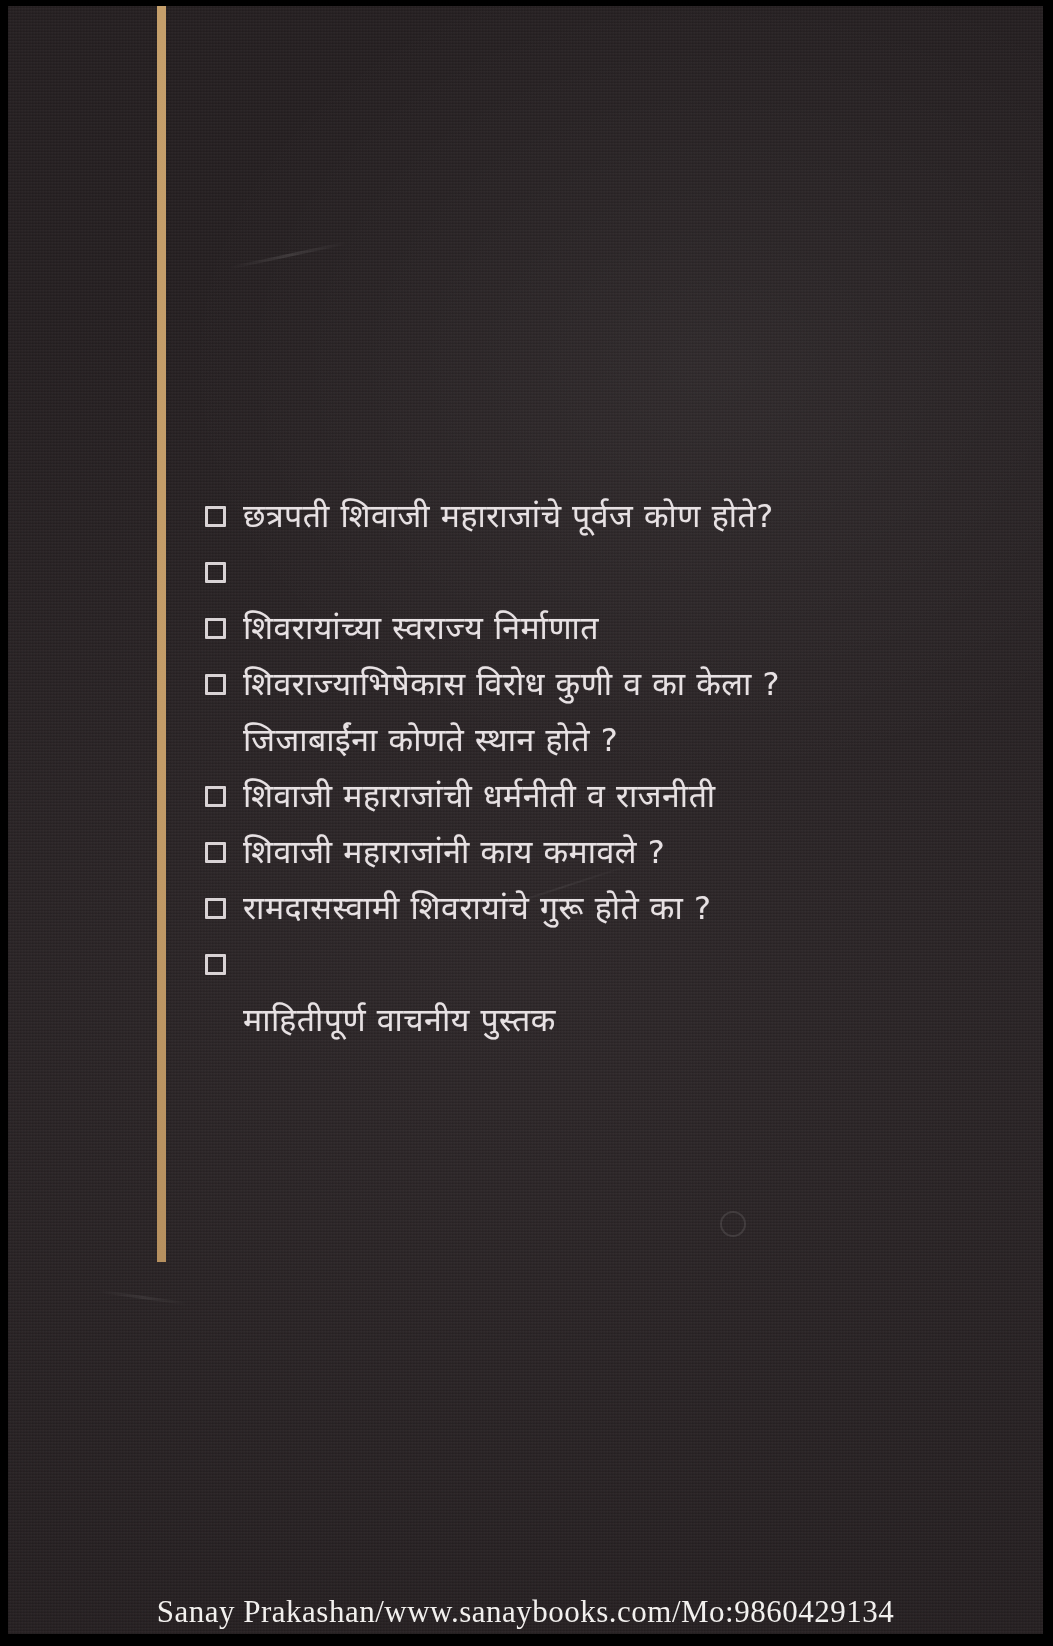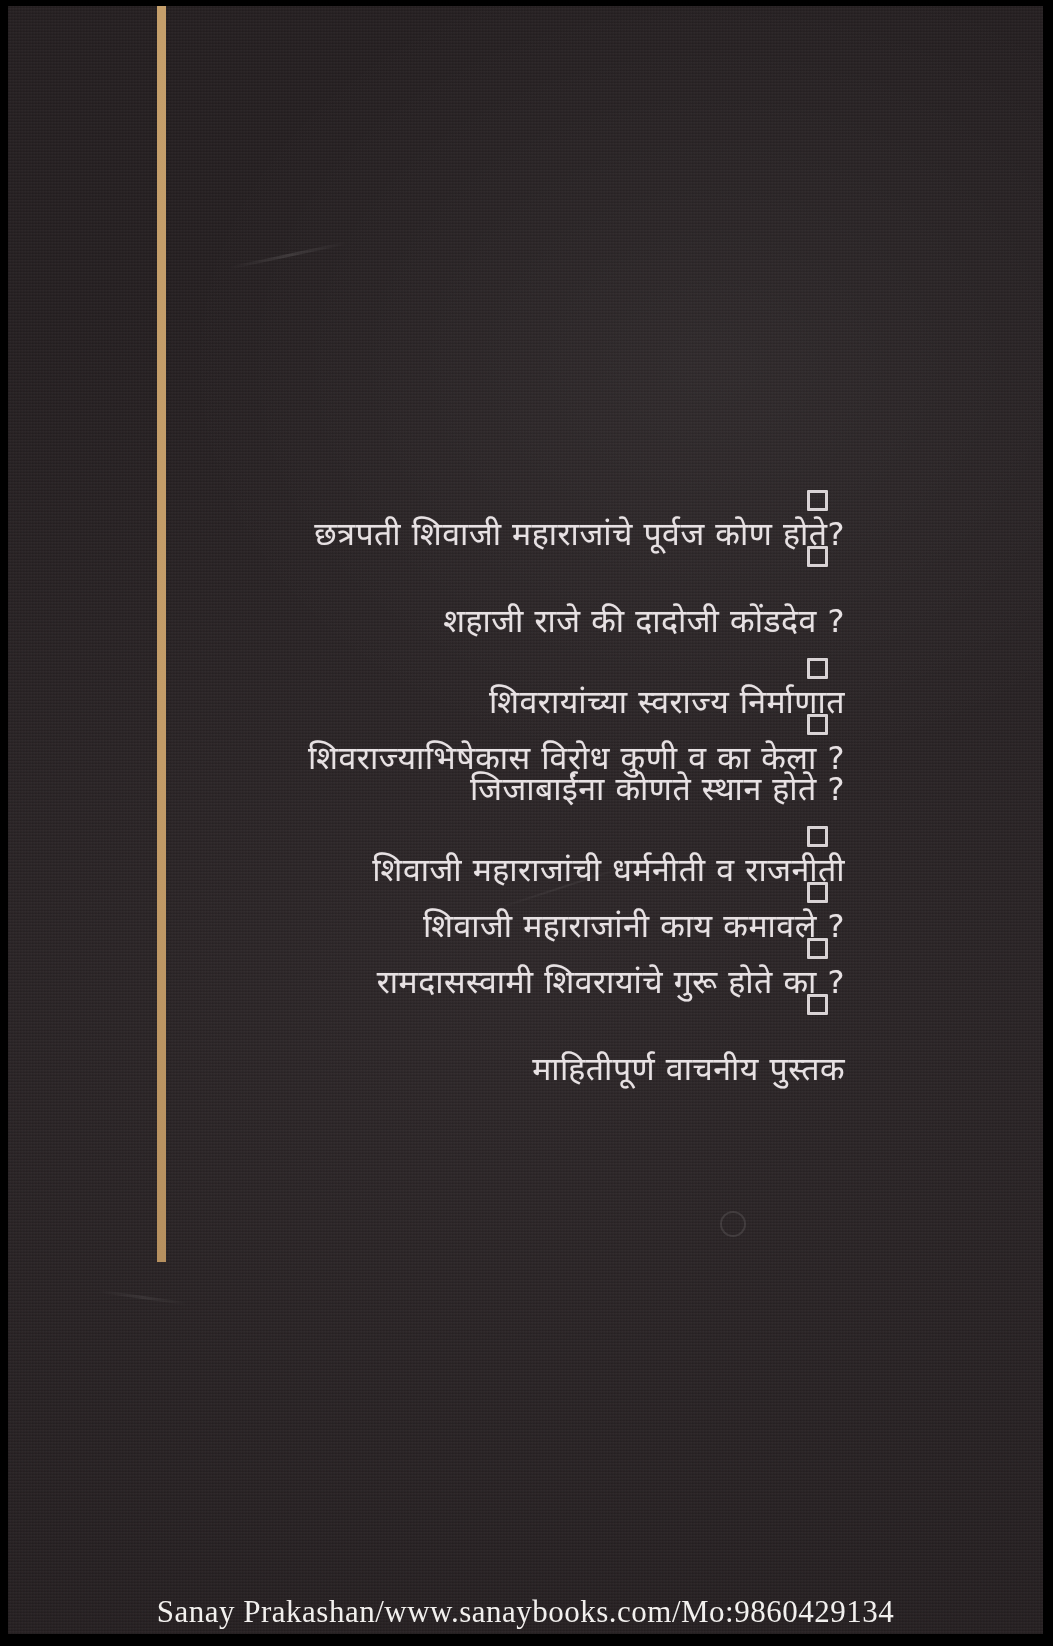--- a/index.html
+++ b/index.html
@@ -41,23 +41,22 @@
   }
   .qlist {
     position: absolute;
     left: 197px;
     top: 480px;
     width: 640px;
   }
   .row {
     height: 56px;
     display: flex;
-    align-items: flex-end;
+    align-items: center;
     white-space: nowrap;
-    flex-direction: column;
   }
   .sq {
     display: inline-block;
     width: 15px;
     height: 15px;
     border: 3px solid #d9d3d5;
     border-radius: 1px;
     margin-right: 17px;
     margin-top: 4px;
     flex: 0 0 auto;
@@ -121,23 +120,20 @@
 
       <div class="row">
         <span class="sq"></span>
         <span class="txt">छत्रपती शिवाजी महाराजांचे पूर्वज कोण होते?</span>
       </div>
 
       <div class="row">
         <span class="sq"></span>
       </div>
 
-      <div class="row cont">
-        <span class="txt">शहाजी राजे की दादोजी कोंडदेव ?</span>
-      </div>
 
 
       <div class="row">
         <span class="sq"></span>
         <span class="txt">शिवरायांच्या स्वराज्य निर्माणात</span>
       </div>
 
       <div class="row">
         <span class="sq"></span>
         <span class="txt">शिवराज्याभिषेकास विरोध कुणी व का केला ?</span>

